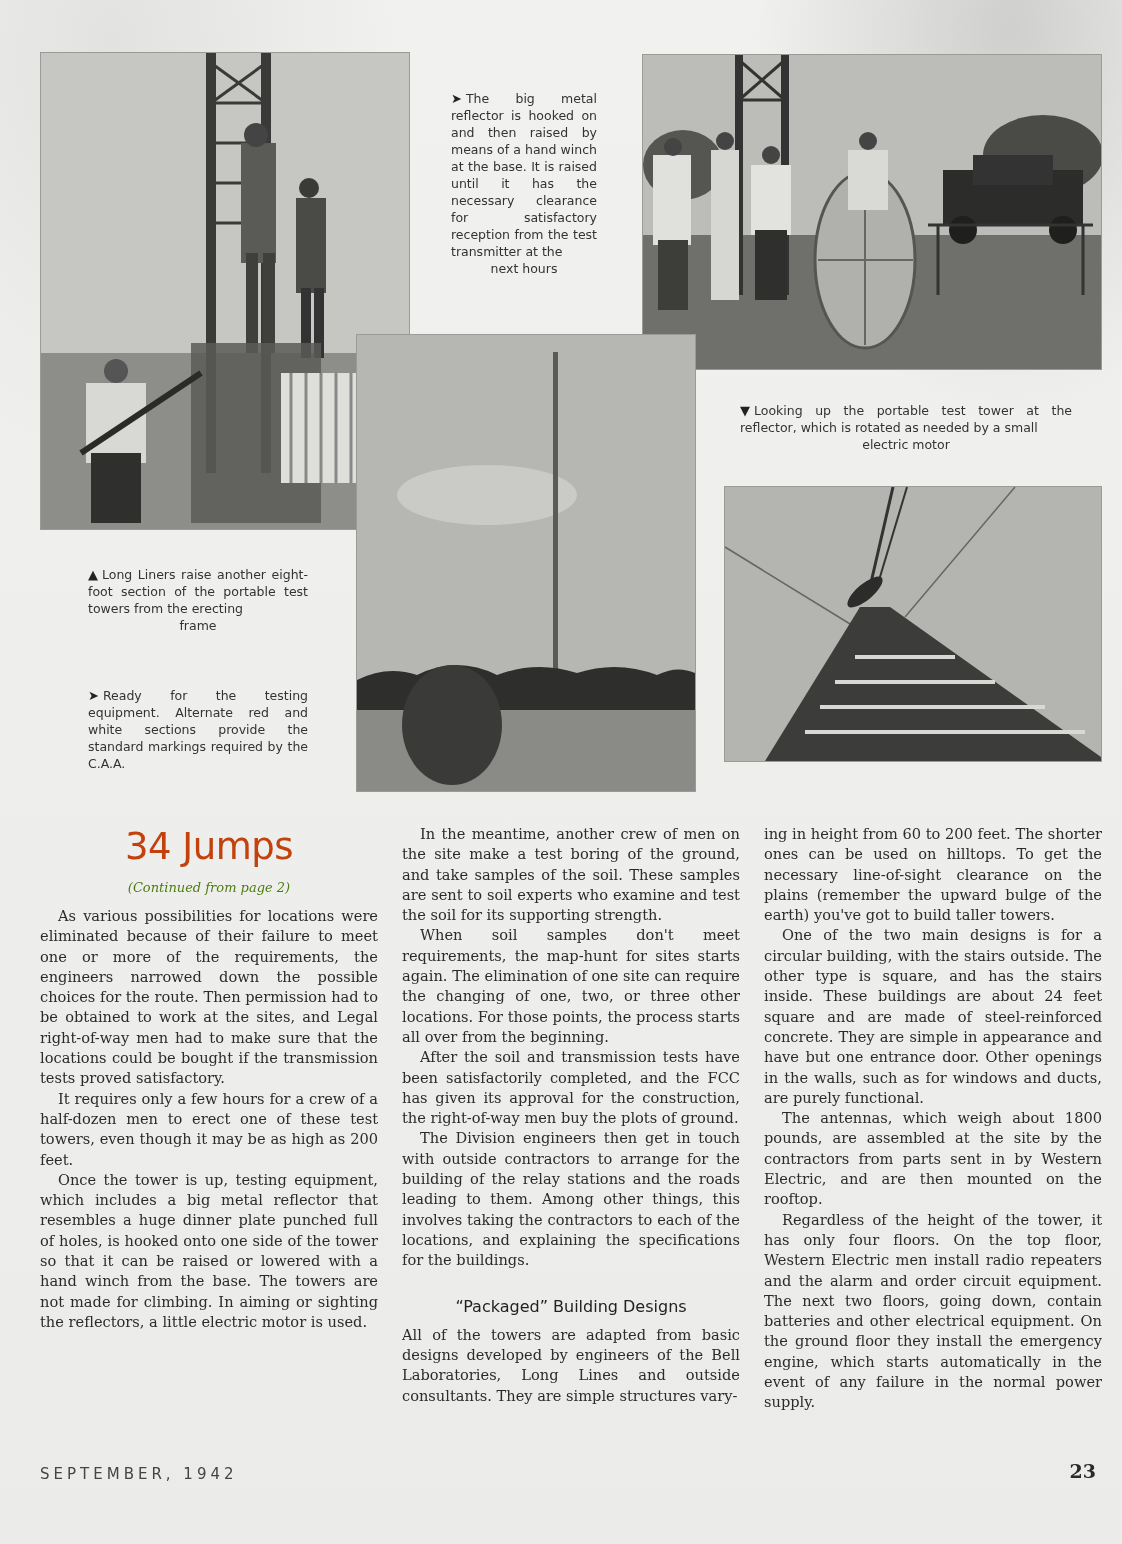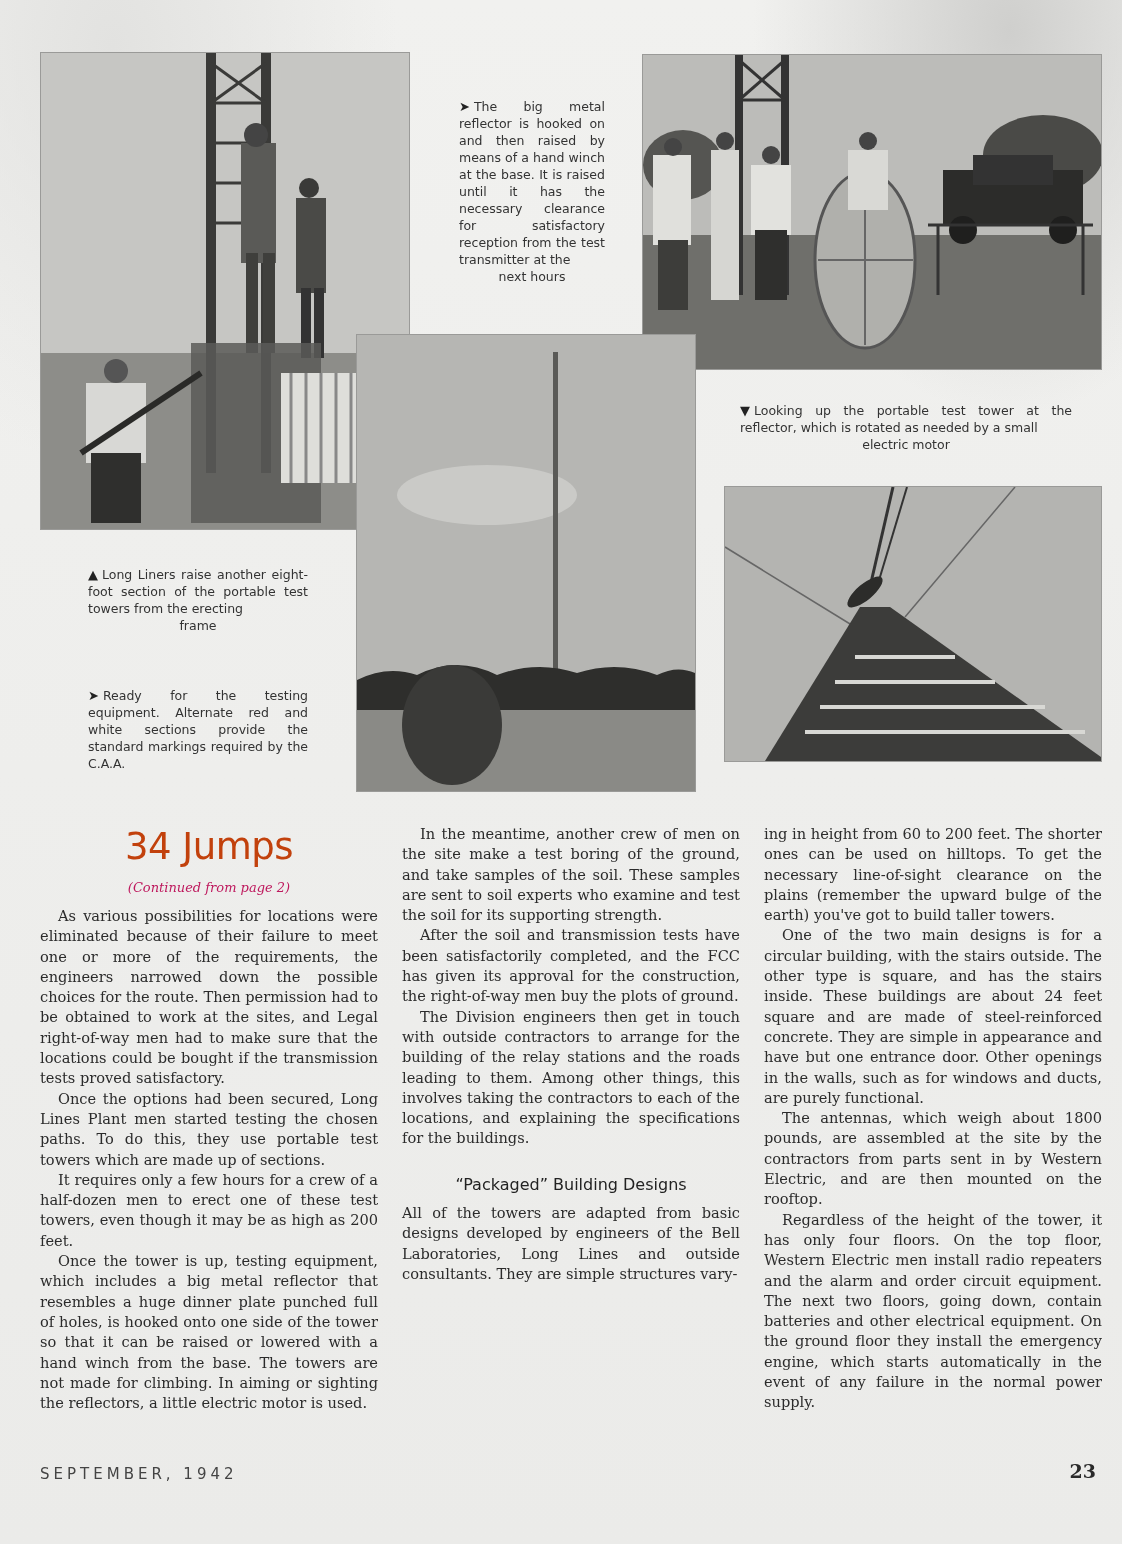--- a/index.html
+++ b/index.html
@@ -16,21 +16,21 @@
     line-height:17px;color:#333;text-align:justify;}
   .caption .c{text-align:center;display:block;}
   .arrow{display:inline-block;color:#222;font-size:13px;margin-right:4px;}
   .col{position:absolute;font-family:"DejaVu Serif",serif;font-size:14.6px;line-height:20.3px;
     color:#2b2b2b;text-align:justify;width:338px;}
   .col p{margin:0;text-indent:18px;}
   .col p.noind{text-indent:0;}
   .headline{position:absolute;left:40px;top:825px;width:338px;text-align:center;
     font-family:"DejaVu Sans",sans-serif;font-size:37px;color:#c2410c;letter-spacing:-0.5px;}
   .cont{position:absolute;left:40px;top:880px;width:338px;text-align:center;
-    font-style:italic;font-size:13px;color:#be185d;}
+    font-style:italic;font-size:13px;color:#4d7c0f;}
   .subhead{font-family:"DejaVu Sans",sans-serif;font-size:16px;text-align:center;
     margin:26px 0 8px 0;text-indent:0 !important;color:#222;}
   .footer-left{position:absolute;left:40px;top:1465px;font-family:"DejaVu Sans",sans-serif;
     font-size:15px;letter-spacing:4px;color:#444;}
   .footer-right{position:absolute;right:26px;top:1460px;font-family:"DejaVu Serif",serif;
     font-weight:bold;font-size:19px;color:#2a2a2a;}
 </style>
 </head>
 <body>
 
@@ -68,21 +68,21 @@
         <line x1="295" y1="320" x2="295" y2="430"></line>
         <line x1="310" y1="320" x2="310" y2="430"></line>
       </g>
     <rect x="45" y="330" width="60" height="80" fill="#d8d8d5"></rect>
     <rect x="50" y="400" width="50" height="70" fill="#2f2f2d"></rect>
     <circle cx="75" cy="318" r="12" fill="#555"></circle>
     <line x1="40" y1="400" x2="160" y2="320" stroke="#2a2a28" stroke-width="6"></line>
   </svg>
 </div>
 
-<div class="caption" style="left:451px;top:98px;width:146px;margin-left:8px;">
+<div class="caption" style="left:451px;top:90px;width:146px;">
   <span class="arrow">➤</span><span>The big metal reflector is hooked on and then raised by means of a hand winch at the base. It is raised until it has the necessary clearance for satisfactory reception from the test transmitter at the</span>
   <span class="c">next hours</span>
 </div>
 
 <div class="photo" style="left:642px;top:54px;width:458px;height:314px;">
   <svg viewBox="0 0 458 314" preserveAspectRatio="none">
     <rect width="458" height="314" fill="#bcbcb9"></rect>
     <rect y="180" width="458" height="134" fill="#6f6f6b"></rect>
     <ellipse cx="40" cy="110" rx="40" ry="35" fill="#555552"></ellipse>
     <ellipse cx="400" cy="100" rx="60" ry="40" fill="#4a4a47"></ellipse>
@@ -163,27 +163,27 @@
 
 <div class="caption" style="left:88px;top:687px;width:220px;">
   <span class="arrow">➤</span><span>Ready for the testing equipment. Alternate red and white sections provide the standard markings required by the C.A.A.</span>
 </div>
 
 <div class="headline">34 Jumps</div>
 <div class="cont">(Continued from page 2)</div>
 
 <div class="col" style="left:40px;top:906px;">
   <p>As various possibilities for locations were eliminated because of their failure to meet one or more of the requirements, the engineers narrowed down the possible choices for the route. Then permission had to be obtained to work at the sites, and Legal right-of-way men had to make sure that the locations could be bought if the transmission tests proved satisfactory.</p>
-  <p>Once the options had been secured, Long Lines Plant men started testing the chosen paths. To do this, they use portable test towers which are made up of sections.</p>
   <p>It requires only a few hours for a crew of a half-dozen men to erect one of these test towers, even though it may be as high as 200 feet.</p>
   <p>Once the tower is up, testing equipment, which includes a big metal reflector that resembles a huge dinner plate punched full of holes, is hooked onto one side of the tower so that it can be raised or lowered with a hand winch from the base. The towers are not made for climbing. In aiming or sighting the reflectors, a little electric motor is used.</p>
 </div>
 
 <div class="col" style="left:402px;top:824px;">
   <p>In the meantime, another crew of men on the site make a test boring of the ground, and take samples of the soil. These samples are sent to soil experts who examine and test the soil for its supporting strength.</p>
+  <p>When soil samples don't meet requirements, the map-hunt for sites starts again. The elimination of one site can require the changing of one, two, or three other locations. For those points, the process starts all over from the beginning.</p>
   <p>After the soil and transmission tests have been satisfactorily completed, and the FCC has given its approval for the construction, the right-of-way men buy the plots of ground.</p>
   <p>The Division engineers then get in touch with outside contractors to arrange for the building of the relay stations and the roads leading to them. Among other things, this involves taking the contractors to each of the locations, and explaining the specifications for the buildings.</p>
   <div class="subhead">“Packaged” Building Designs</div>
   <p class="noind">All of the towers are adapted from basic designs developed by engineers of the Bell Laboratories, Long Lines and outside consultants. They are simple structures vary-</p>
 </div>
 
 <div class="col" style="left:764px;top:824px;">
   <p class="noind">ing in height from 60 to 200 feet. The shorter ones can be used on hilltops. To get the necessary line-of-sight clearance on the plains (remember the upward bulge of the earth) you've got to build taller towers.</p>
   <p>One of the two main designs is for a circular building, with the stairs outside. The other type is square, and has the stairs inside. These buildings are about 24 feet square and are made of steel-reinforced concrete. They are simple in appearance and have but one entrance door. Other openings in the walls, such as for windows and ducts, are purely functional.</p>
   <p>The antennas, which weigh about 1800 pounds, are assembled at the site by the contractors from parts sent in by Western Electric, and are then mounted on the rooftop.</p>

